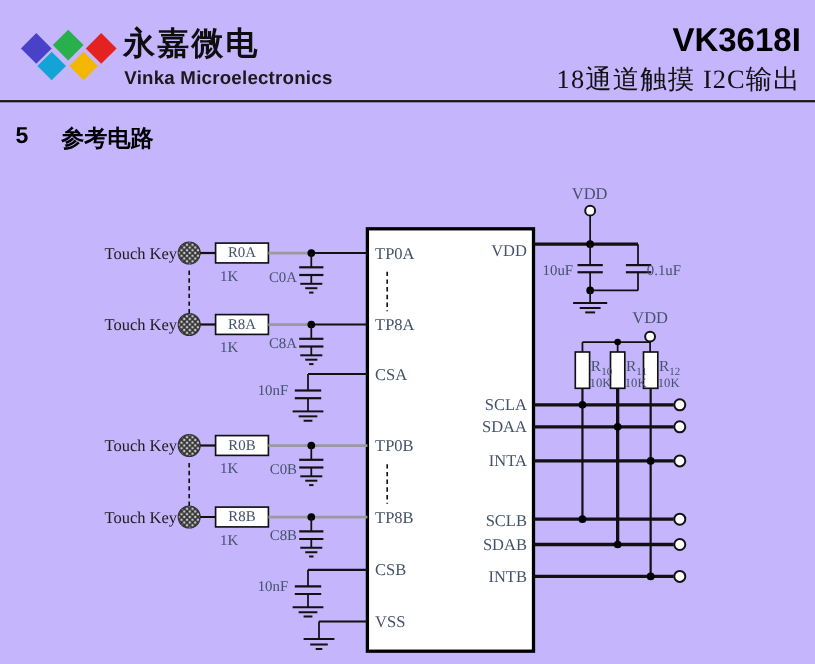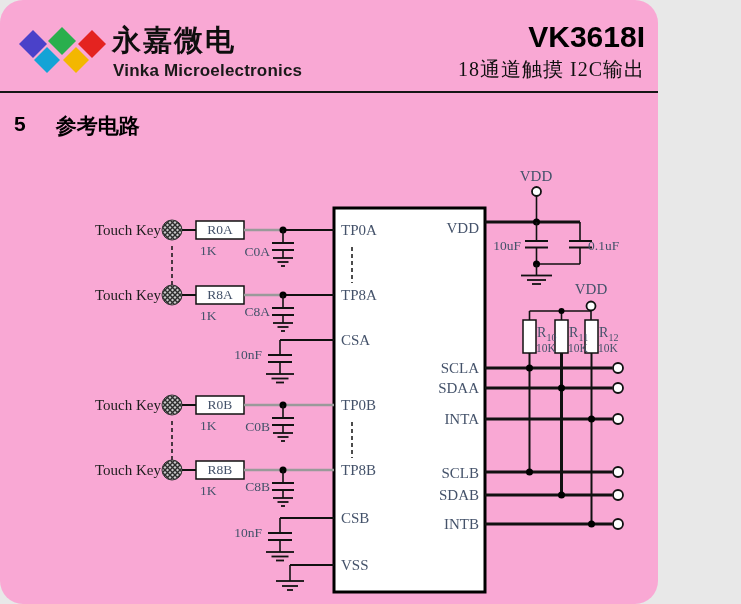--- a/index.html
+++ b/index.html
@@ -1,27 +1,27 @@
 <!DOCTYPE html>
 <html><head>
 <meta charset="utf-8">
 <style>
   html,body{margin:0;padding:0;background:#e8e8e8;}
-  #page{position:relative;width:658px;height:604px;background:#f9a8d4;overflow:hidden;
-        font-family:"Liberation Sans",sans-serif;border-radius:23px;}
+  #page{position:relative;width:741px;height:604px;background:#c4b5fd;overflow:hidden;
+        font-family:"Liberation Sans",sans-serif;}
   
   #logo-svg{position:absolute;left:0;top:0;}
   .brand-cn{position:absolute;left:112px;top:26px;font-size:29px;font-weight:bold;
             color:#0e0e0e;letter-spacing:2px;line-height:1;}
   .brand-en{position:absolute;left:113px;top:61px;font-size:17px;font-weight:bold;
             color:#1a1a1a;letter-spacing:.2px;}
   .hdr-right{position:absolute;right:13px;top:20px;text-align:right;}
   .part-no{font-size:30px;font-weight:bold;color:#000;line-height:34px;
            font-family:"Liberation Sans",sans-serif;}
-  .subtitle{font-size:20px;color:#111;letter-spacing:1px;margin-top:2px;
+  .subtitle{font-size:24px;color:#111;letter-spacing:1px;margin-top:2px;
             font-family:"Liberation Serif",serif;margin-left:34px;}
   .divider{position:absolute;left:0;top:91px;width:741px;height:2px;background:#161616;}
   
   .sec-head{position:absolute;left:14px;top:112px;display:flex;gap:30px;
             font-size:21px;font-weight:bold;color:#000;}
   
   #circuit{position:absolute;left:0;top:0;}
   text{font-family:"Liberation Serif",serif;}
   .lbl{fill:#44526a;}
   .blk{fill:#1d1d1d;}

